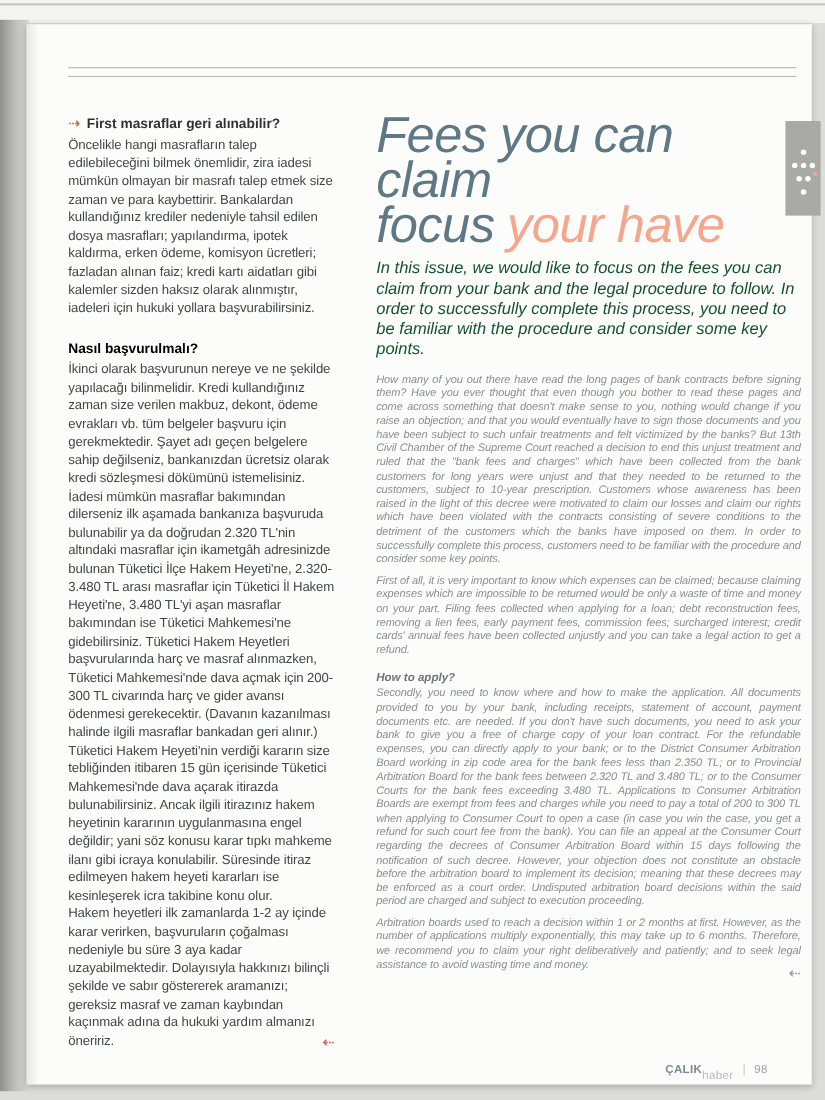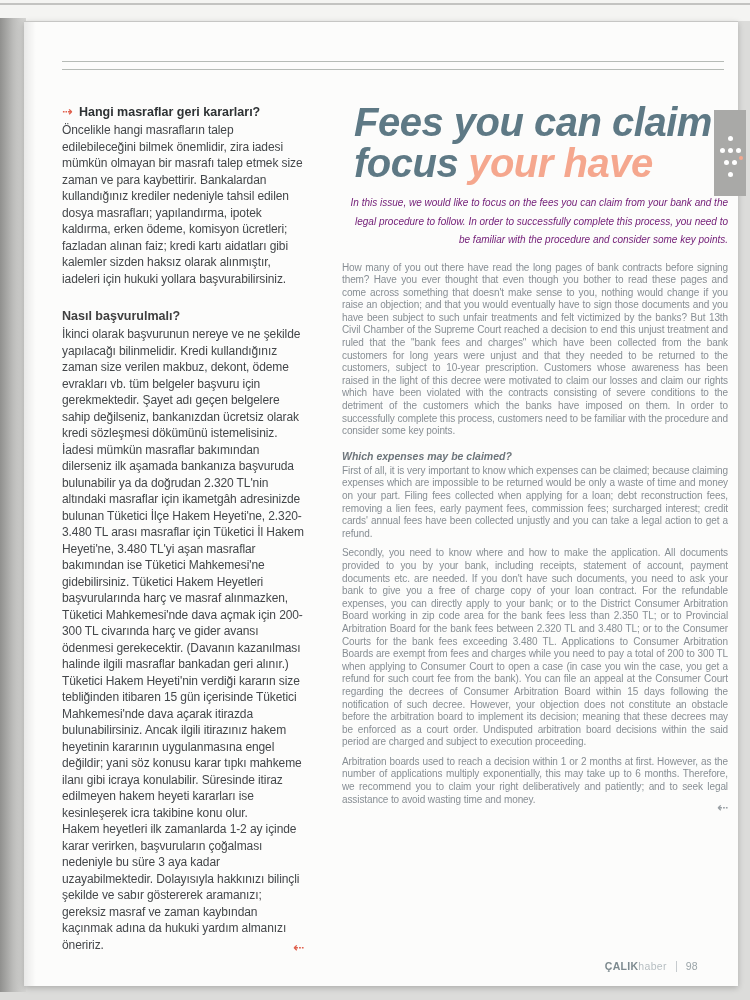--- a/index.html
+++ b/index.html
@@ -21,36 +21,36 @@
     background:linear-gradient(90deg,rgba(0,0,0,.08),rgba(0,0,0,0));}
   .double-rule{position:absolute;left:38px;top:39px;width:662px;}
   .double-rule span{display:block;height:1px;background:#b6bbb6;}
   .double-rule span + span{margin-top:7px;}
 
   
   .left-col{position:absolute;left:38px;top:82px;width:242px;color:#44474a;}
   .tr-head-row{display:flex;align-items:baseline;font-weight:bold;
     font-size:12.5px;color:#2e3234;margin-bottom:3px;}
   .tr-arrow{color:#e0614e;font-size:13px;margin-right:6px;font-weight:bold;}
-  .tr-head2{font-weight:bold;font-size:12.5px;color:#404040;margin:22px 0 3px;}
+  .tr-head2{font-weight:bold;font-size:12.5px;color:#000000;margin:22px 0 3px;}
   .tr-body{margin:0;font-size:12px;line-height:16.5px;letter-spacing:-0.1px;}
   .end-row{text-align:right;height:14px;margin-top:-15px;}
   .end-row .glyph{font-size:13px;font-weight:bold;}
   .red-glyph{color:#e0614e;}
   .gray-glyph{color:#9aa0a5;}
 
   
   .right-col{position:absolute;left:318px;top:80px;width:386px;}
-  .title{margin:0 12px 10px;font-size:40px;line-height:41px;font-weight:bold;
+  .title{margin:0 0 10px;font-size:46px;line-height:41px;font-weight:normal;
     font-style:italic;letter-spacing:-0.5px;color:#5e7985;}
   .title .accent{color:#f5a78e;}
   .title .prefix{margin-right:0.25em;}
-  .lede{margin:0 0 12px;font-style:italic;font-size:10px;line-height:18.5px;
-    color:#701a75;text-align:right;}
-  .en-body{margin:0 0 7px;font-size:10px;line-height:12.6px;
+  .lede{margin:0 0 12px;font-style:italic;font-size:15px;line-height:18.5px;
+    color:#14532d;}
+  .en-body{margin:0 0 7px;font-style:italic;font-size:10px;line-height:12.6px;
     letter-spacing:-0.1px;color:#878e94;text-align:justify;}
   .en-head{font-style:italic;font-weight:bold;font-size:10.5px;color:#6d757b;
     margin:12px 0 3px;}
 
   
   .side-tab{position:absolute;right:-8px;top:88px;width:32px;height:86px;
     background:#a9a9a7;}
   .side-tab .dot{position:absolute;width:5px;height:5px;border-radius:50%;background:#ffffff;}
   .side-tab .d1{left:14px;top:26px;}
   .side-tab .d2{left:6px;top:38px;}
@@ -58,21 +58,21 @@
   .side-tab .d4{left:22px;top:38px;}
   .side-tab .d5{left:10px;top:50px;}
   .side-tab .d6{left:18px;top:50px;}
   .side-tab .d7{left:14px;top:62px;}
   .side-tab .d8{left:25px;top:46px;width:4px;height:4px;background:#f5a78e;}
 
   
   .footer{position:absolute;right:40px;top:938px;display:flex;align-items:center;
     font-size:10.5px;letter-spacing:0.3px;}
   .brand-bold{font-weight:bold;color:#7d8a8f;}
-  .brand-light{color:#b6bec2;}
+  .brand-light{color:#b6bec2;margin-top:12px;}
   .footer .divider{display:inline-block;width:1px;height:11px;background:#c6cbce;
     margin:0 9px;}
   .pageno{color:#9aa4a8;}
 </style>
 </head>
 <body>
 
 <div class="top-band"></div>
 <div class="top-hairline"></div>
 <div class="left-shadow"></div>
@@ -80,21 +80,21 @@
 <div class="page">
 
   <div class="double-rule">
     <span></span>
     <span></span>
   </div>
 
   <div class="left-col">
     <div class="tr-head-row">
       <span class="tr-arrow">⇢</span>
-      <span>Hangi masraflar geri kararları?</span>
+      <span>First masraflar geri alınabilir?</span>
     </div>
     <p class="tr-body">Öncelikle hangi masrafların talep edilebileceğini bilmek önemlidir, zira iadesi mümkün olmayan bir masrafı talep etmek size zaman ve para kaybettirir. Bankalardan kullandığınız krediler nedeniyle tahsil edilen dosya masrafları; yapılandırma, ipotek kaldırma, erken ödeme, komisyon ücretleri; fazladan alınan faiz; kredi kartı aidatları gibi kalemler sizden haksız olarak alınmıştır, iadeleri için hukuki yollara başvurabilirsiniz.</p>
 
     <div class="tr-head2">Nasıl başvurulmalı?</div>
     <p class="tr-body">İkinci olarak başvurunun nereye ve ne şekilde yapılacağı bilinmelidir. Kredi kullandığınız zaman size verilen makbuz, dekont, ödeme evrakları vb. tüm belgeler başvuru için gerekmektedir. Şayet adı geçen belgelere sahip değilseniz, bankanızdan ücretsiz olarak kredi sözleşmesi dökümünü istemelisiniz. İadesi mümkün masraflar bakımından dilerseniz ilk aşamada bankanıza başvuruda bulunabilir ya da doğrudan 2.320 TL'nin altındaki masraflar için ikametgâh adresinizde bulunan Tüketici İlçe Hakem Heyeti'ne, 2.320-3.480 TL arası masraflar için Tüketici İl Hakem Heyeti'ne, 3.480 TL'yi aşan masraflar bakımından ise Tüketici Mahkemesi'ne gidebilirsiniz. Tüketici Hakem Heyetleri başvurularında harç ve masraf alınmazken, Tüketici Mahkemesi'nde dava açmak için 200-300 TL civarında harç ve gider avansı ödenmesi gerekecektir. (Davanın kazanılması halinde ilgili masraflar bankadan geri alınır.) Tüketici Hakem Heyeti'nin verdiği kararın size tebliğinden itibaren 15 gün içerisinde Tüketici Mahkemesi'nde dava açarak itirazda bulunabilirsiniz. Ancak ilgili itirazınız hakem heyetinin kararının uygulanmasına engel değildir; yani söz konusu karar tıpkı mahkeme ilanı gibi icraya konulabilir. Süresinde itiraz edilmeyen hakem heyeti kararları ise kesinleşerek icra takibine konu olur.</p>
     <p class="tr-body">Hakem heyetleri ilk zamanlarda 1-2 ay içinde karar verirken, başvuruların çoğalması nedeniyle bu süre 3 aya kadar uzayabilmektedir. Dolayısıyla hakkınızı bilinçli şekilde ve sabır göstererek aramanızı; gereksiz masraf ve zaman kaybından kaçınmak adına da hukuki yardım almanızı öneririz.</p>
     <div class="end-row">
       <span class="glyph red-glyph">⇠</span>
     </div>
   </div>
@@ -102,23 +102,23 @@
   <div class="right-col">
     <h1 class="title">
       <span>Fees you can claim</span><br>
       <span class="prefix">focus</span><span class="accent">your have</span>
     </h1>
 
     <p class="lede">In this issue, we would like to focus on the fees you can claim from your bank and the legal procedure to follow. In order to successfully complete this process, you need to be familiar with the procedure and consider some key points.</p>
 
     <p class="en-body">How many of you out there have read the long pages of bank contracts before signing them? Have you ever thought that even though you bother to read these pages and come across something that doesn't make sense to you, nothing would change if you raise an objection; and that you would eventually have to sign those documents and you have been subject to such unfair treatments and felt victimized by the banks? But 13th Civil Chamber of the Supreme Court reached a decision to end this unjust treatment and ruled that the "bank fees and charges" which have been collected from the bank customers for long years were unjust and that they needed to be returned to the customers, subject to 10-year prescription. Customers whose awareness has been raised in the light of this decree were motivated to claim our losses and claim our rights which have been violated with the contracts consisting of severe conditions to the detriment of the customers which the banks have imposed on them. In order to successfully complete this process, customers need to be familiar with the procedure and consider some key points.</p>
 
-    <div class="en-head">Which expenses may be claimed?</div>
     <p class="en-body">First of all, it is very important to know which expenses can be claimed; because claiming expenses which are impossible to be returned would be only a waste of time and money on your part. Filing fees collected when applying for a loan; debt reconstruction fees, removing a lien fees, early payment fees, commission fees; surcharged interest; credit cards' annual fees have been collected unjustly and you can take a legal action to get a refund.</p>
 
+    <div class="en-head">How to apply?</div>
     <p class="en-body">Secondly, you need to know where and how to make the application. All documents provided to you by your bank, including receipts, statement of account, payment documents etc. are needed. If you don't have such documents, you need to ask your bank to give you a free of charge copy of your loan contract. For the refundable expenses, you can directly apply to your bank; or to the District Consumer Arbitration Board working in zip code area for the bank fees less than 2.350 TL; or to Provincial Arbitration Board for the bank fees between 2.320 TL and 3.480 TL; or to the Consumer Courts for the bank fees exceeding 3.480 TL. Applications to Consumer Arbitration Boards are exempt from fees and charges while you need to pay a total of 200 to 300 TL when applying to Consumer Court to open a case (in case you win the case, you get a refund for such court fee from the bank). You can file an appeal at the Consumer Court regarding the decrees of Consumer Arbitration Board within 15 days following the notification of such decree. However, your objection does not constitute an obstacle before the arbitration board to implement its decision; meaning that these decrees may be enforced as a court order. Undisputed arbitration board decisions within the said period are charged and subject to execution proceeding.</p>
     <p class="en-body">Arbitration boards used to reach a decision within 1 or 2 months at first. However, as the number of applications multiply exponentially, this may take up to 6 months. Therefore, we recommend you to claim your right deliberatively and patiently; and to seek legal assistance to avoid wasting time and money.</p>
     <div class="end-row">
       <span class="glyph gray-glyph">⇠</span>
     </div>
   </div>
 
   <div class="side-tab">
     <span class="dot d1"></span>
     <span class="dot d2"></span>

